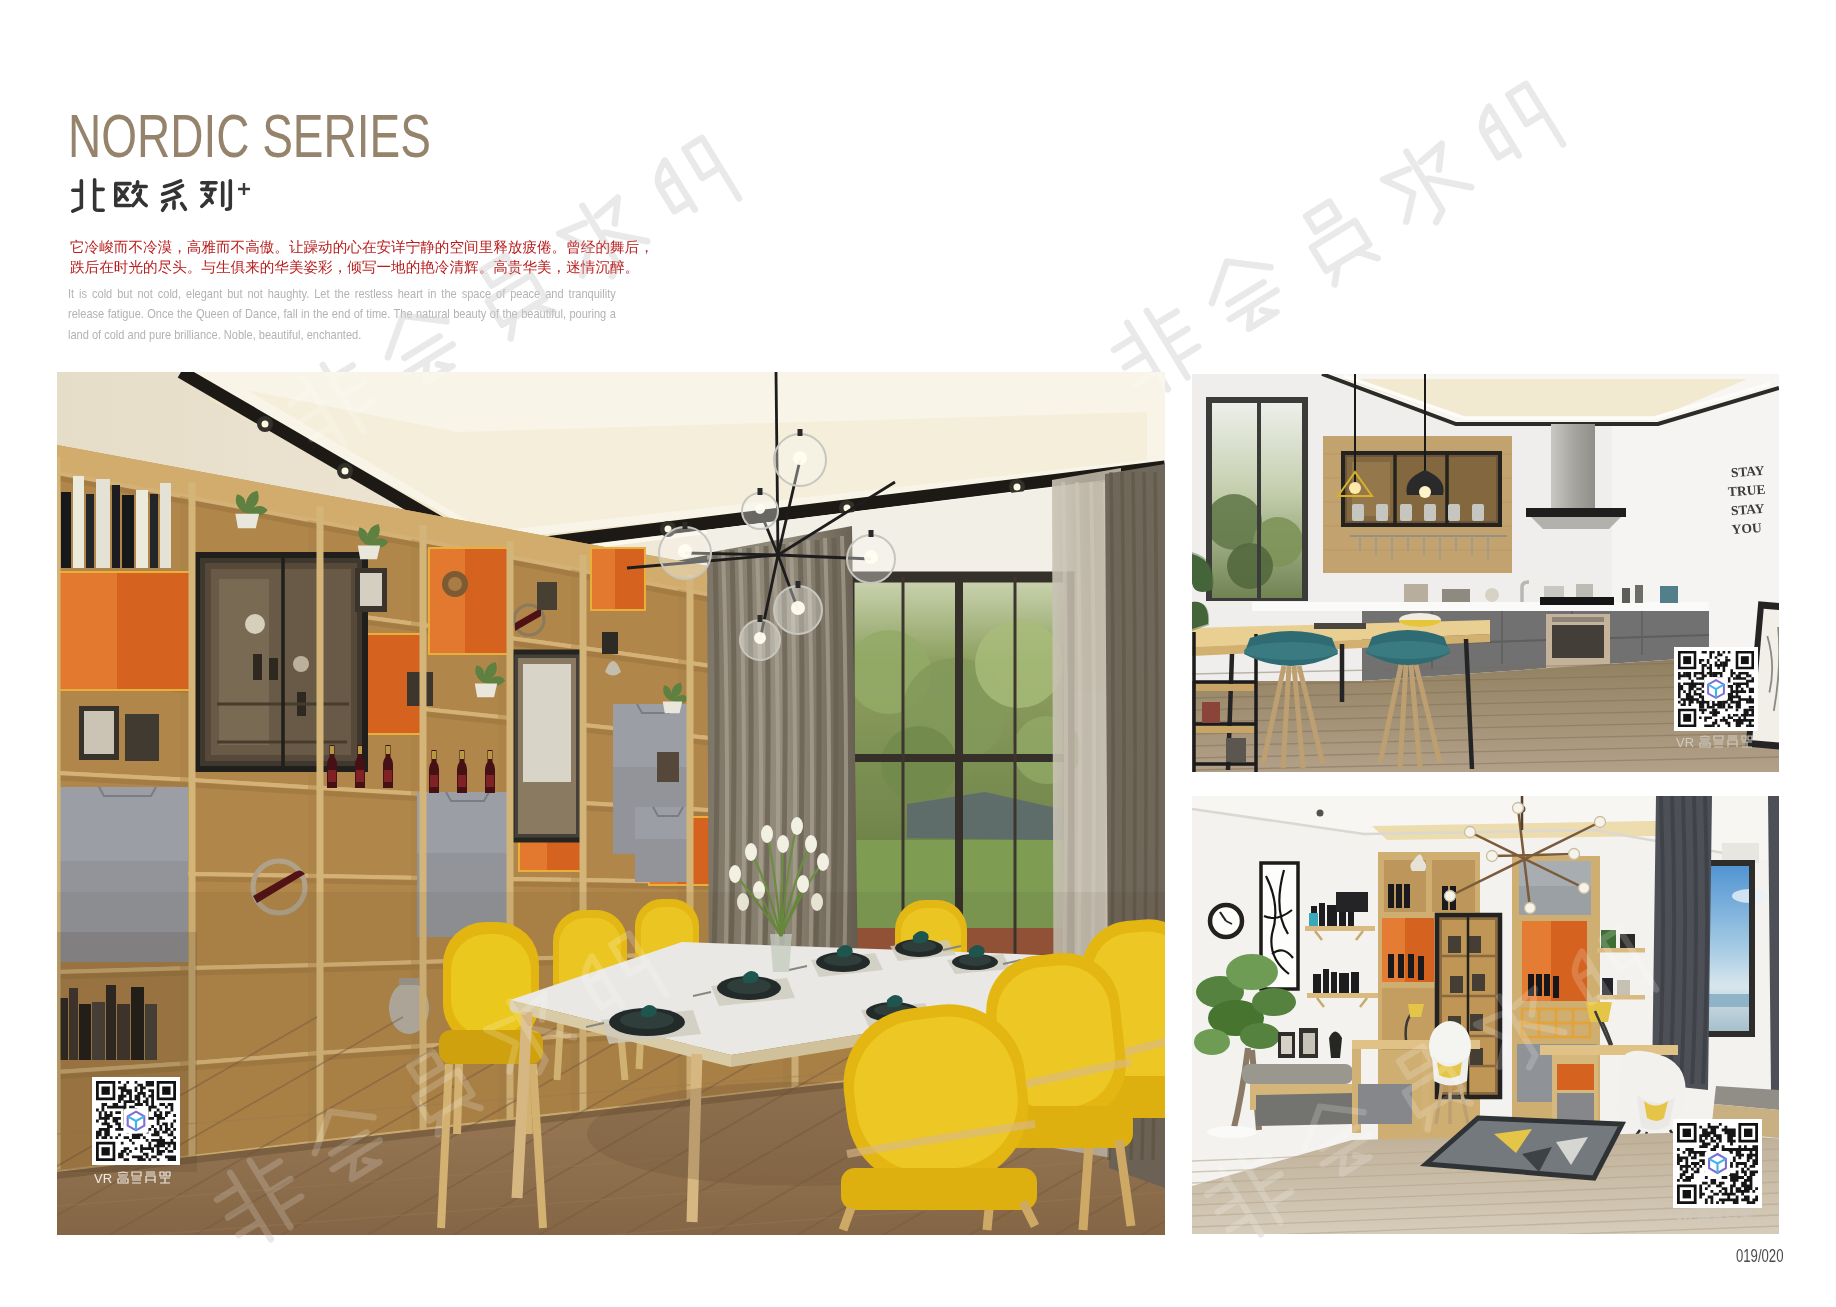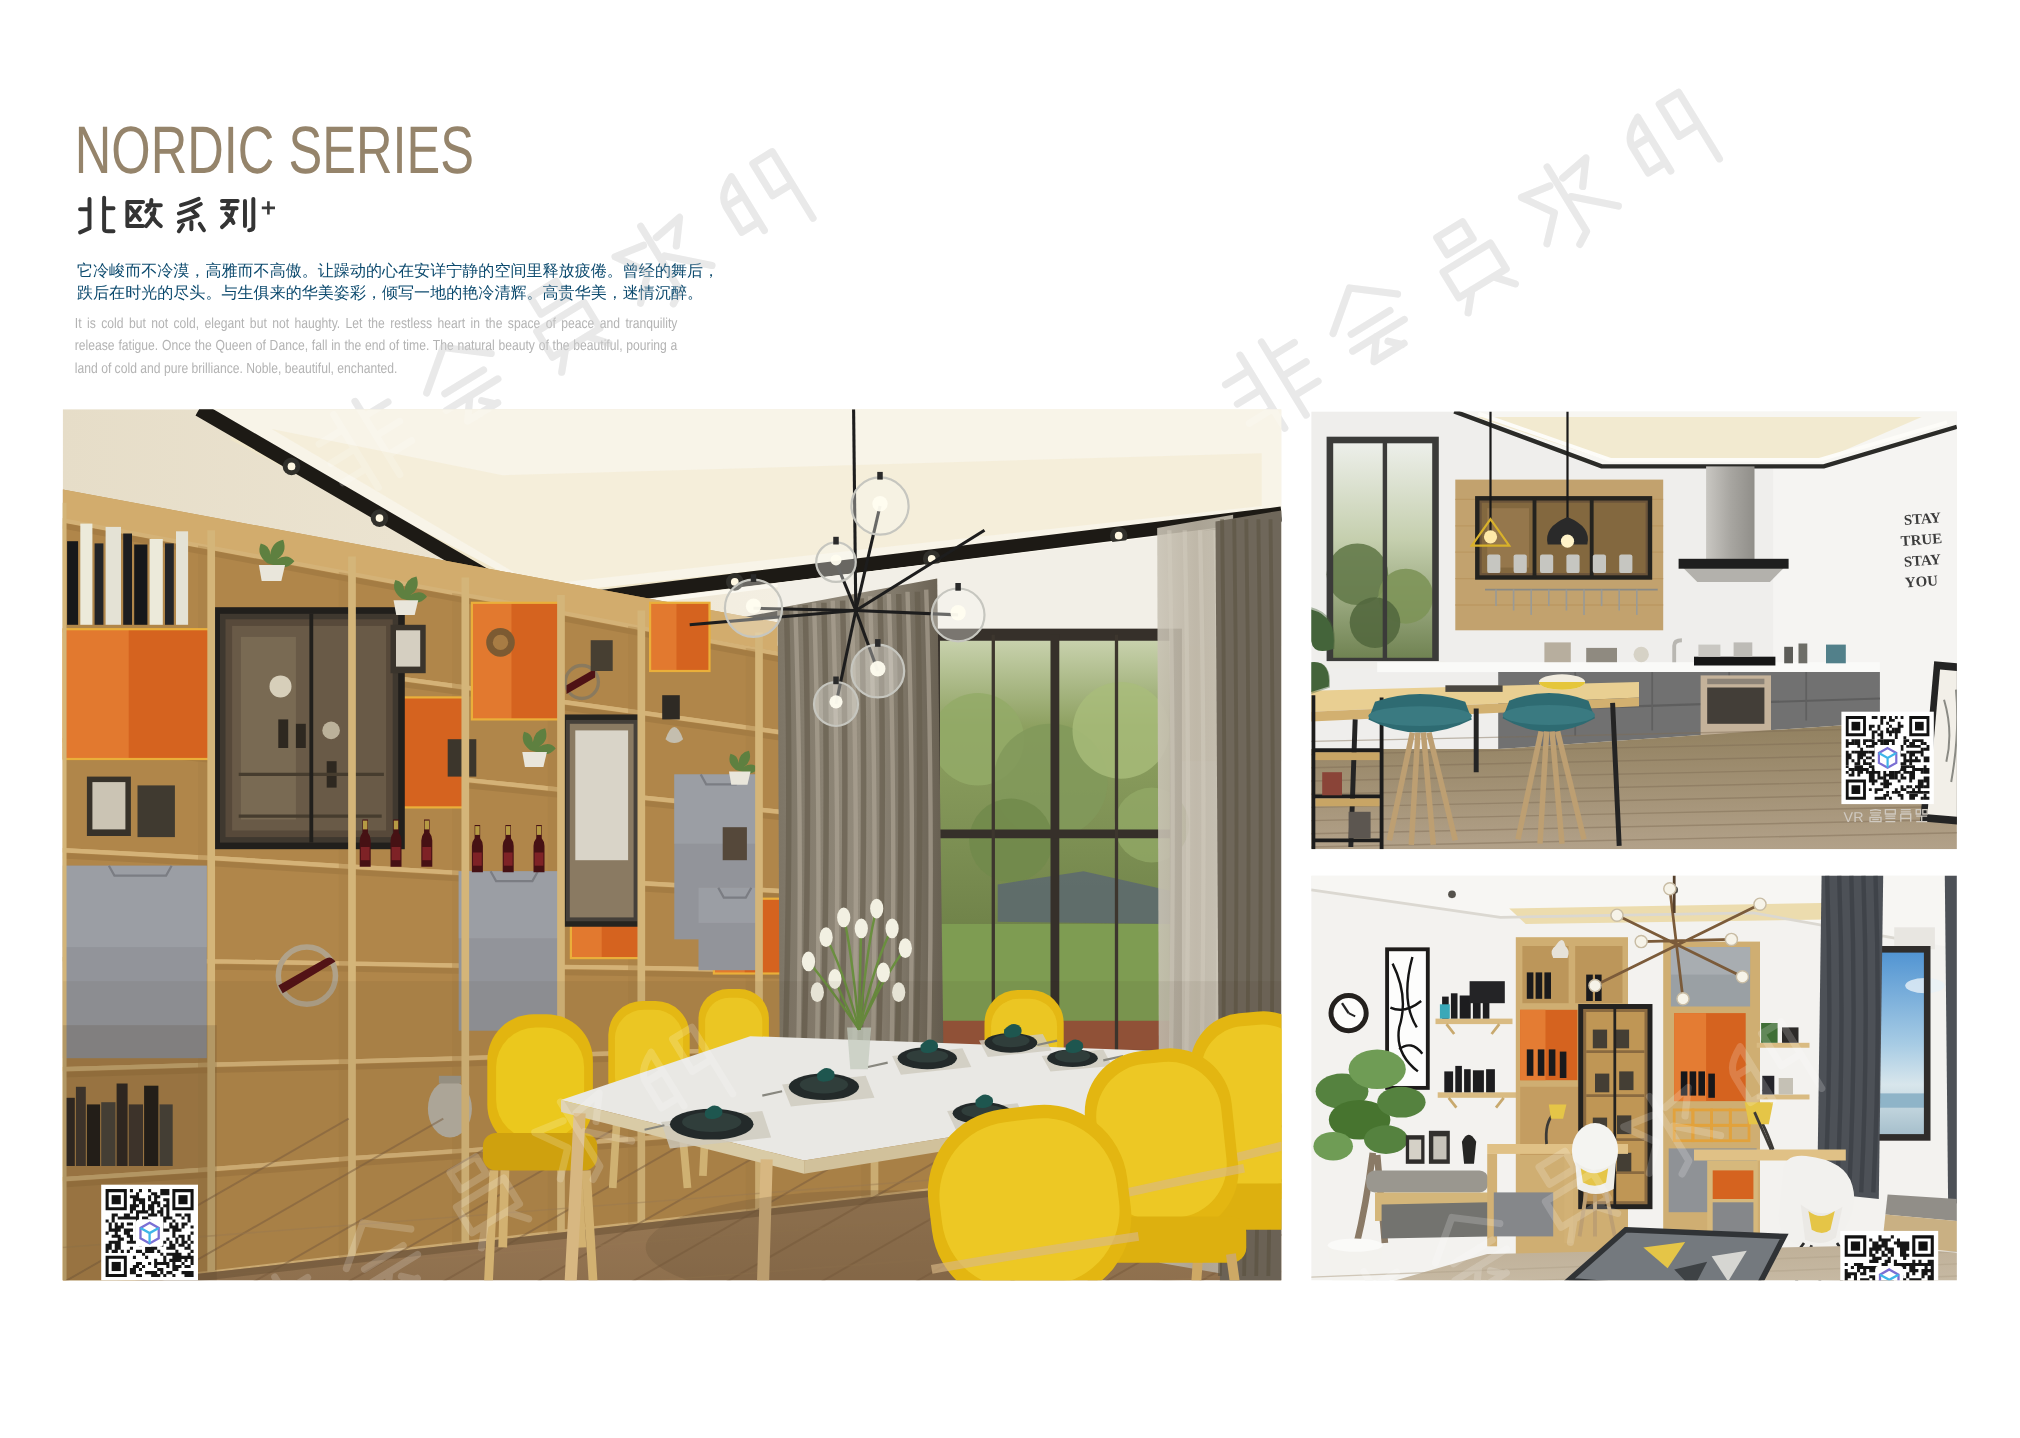--- a/index.html
+++ b/index.html
@@ -1,17 +1,17 @@
 <!DOCTYPE html>
 <html><head><meta charset="utf-8"><style>
 html,body{margin:0;padding:0;background:#ffffff;}
-#page{position:relative;width:1836px;height:1164px;background:#ffffff;overflow:hidden;font-family:"Liberation Sans",sans-serif;}
+#page{position:relative;width:1836px;height:1307px;background:#ffffff;overflow:hidden;font-family:"Liberation Sans",sans-serif;}
 .abs{position:absolute;}
 #ntitle{left:68px;top:101px;font-size:61px;color:#95846b;letter-spacing:0px;transform:scaleX(0.754);transform-origin:0 0;white-space:nowrap;}
-#zhpara{left:70px;top:237px;width:590px;font-size:14.6px;line-height:20px;color:#0c4a6e;}
+#zhpara{left:70px;top:237px;width:590px;font-size:14.6px;line-height:20px;color:#b91c1c;}
 #enpara{left:68px;top:284px;width:660px;font-size:13.3px;line-height:20.4px;color:#b3b3b3;text-align:justify;transform:scaleX(0.83);transform-origin:0 0;}
 #footer{left:57px;top:1246px;font-size:15px;color:#b9b9b9;letter-spacing:1.5px;}
 #pageno{left:1736px;top:1246px;font-size:17.5px;color:#4a4a4a;letter-spacing:0px;transform:scaleX(0.75);transform-origin:0 0;}
 </style></head><body>
 <div id="page">
     <svg class="abs" style="left:0;top:0" width="1836" height="1307">
       <g transform="translate(513,294) rotate(-31.5)" stroke="#e5e5e5" stroke-opacity="1.0" stroke-width="2.84">
         <g transform="translate(-256.48,-45.8) scale(2.29)">
           <path d="M15 3 V37 M25 3 V37 M15 10 H4 M15 19 H4 M15 28 H4 M25 10 H36 M25 19 H36 M25 28 H36" fill="none" stroke-linecap="round" stroke-linejoin="round"></path>
         </g>

